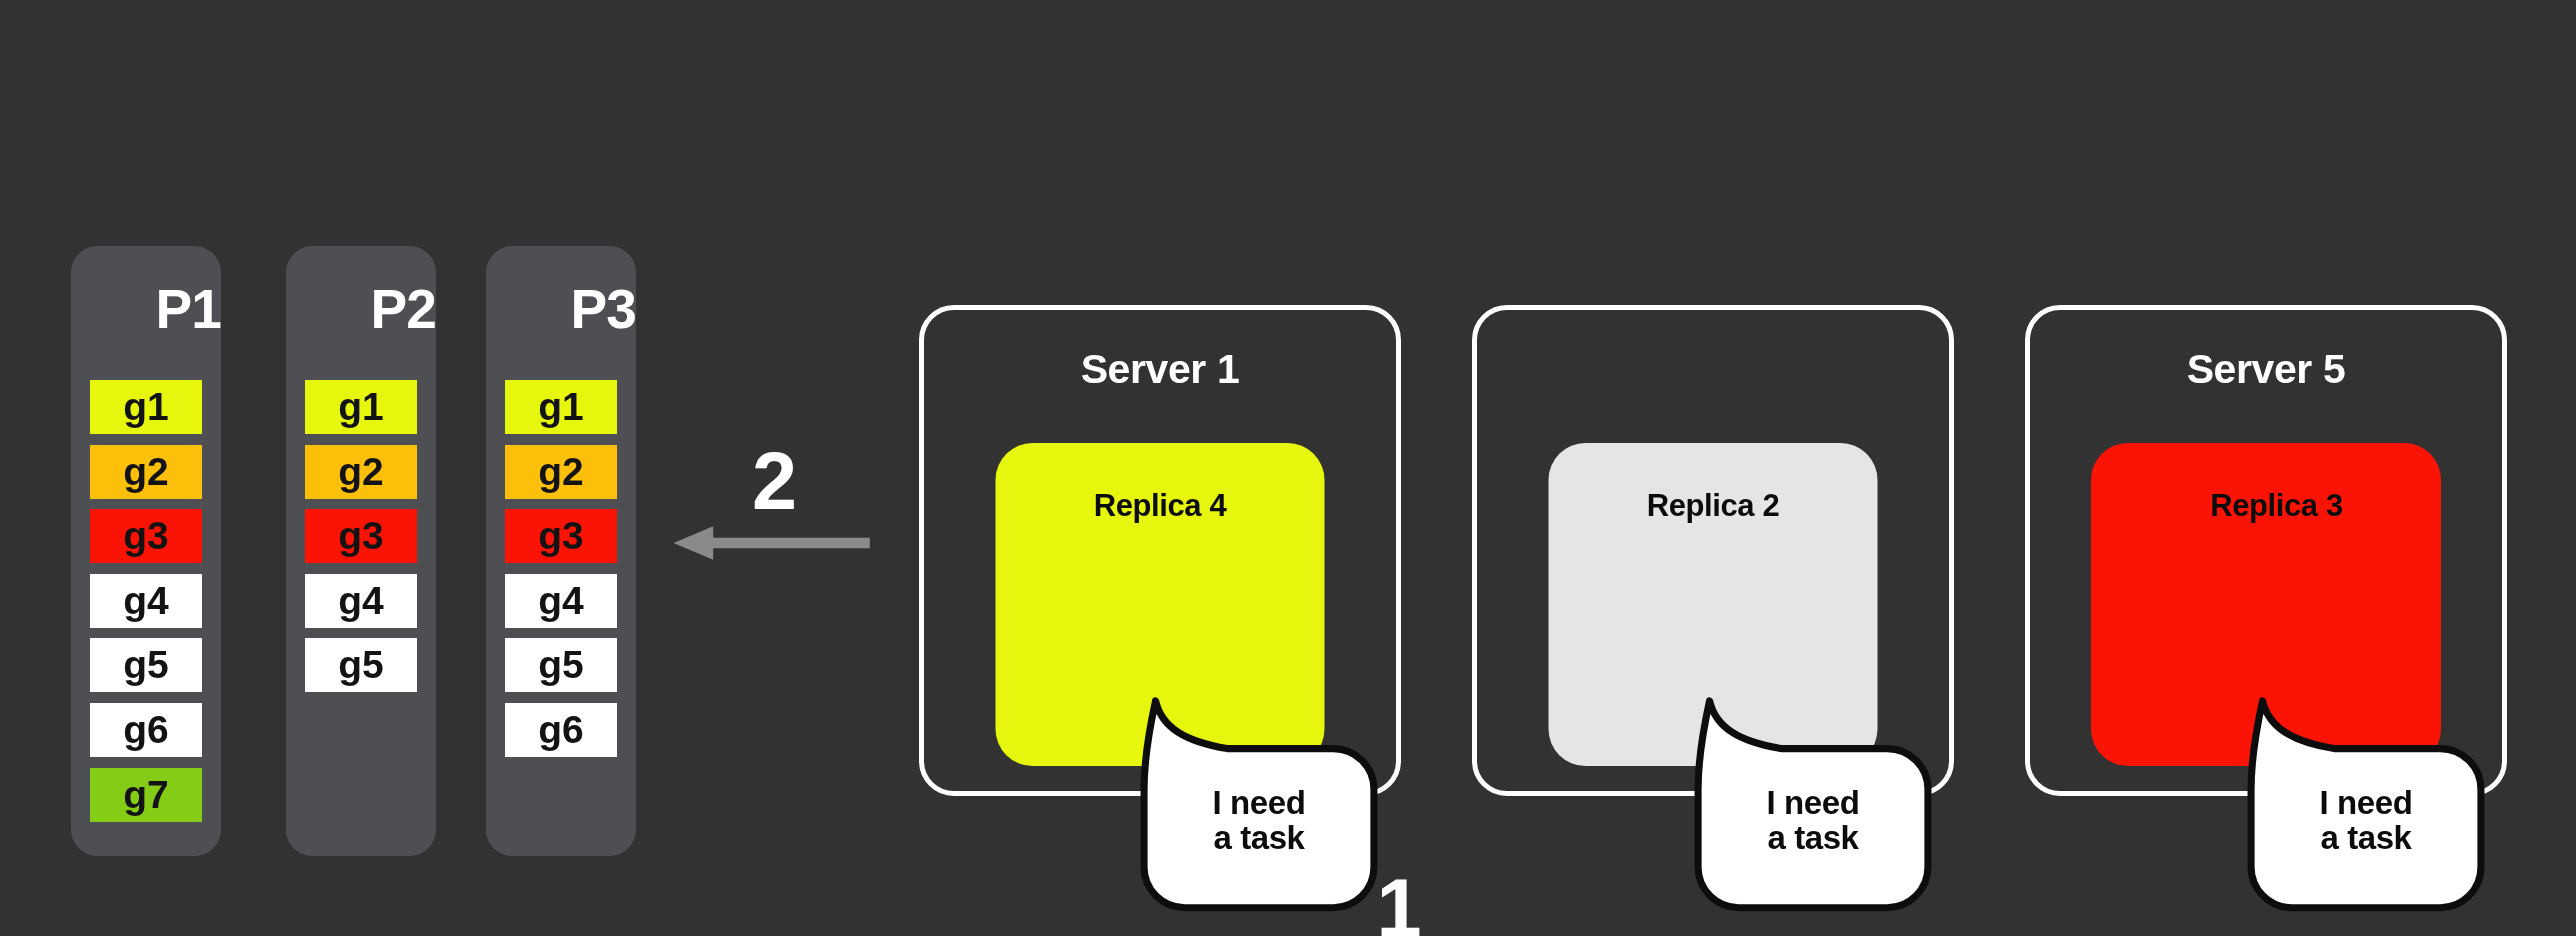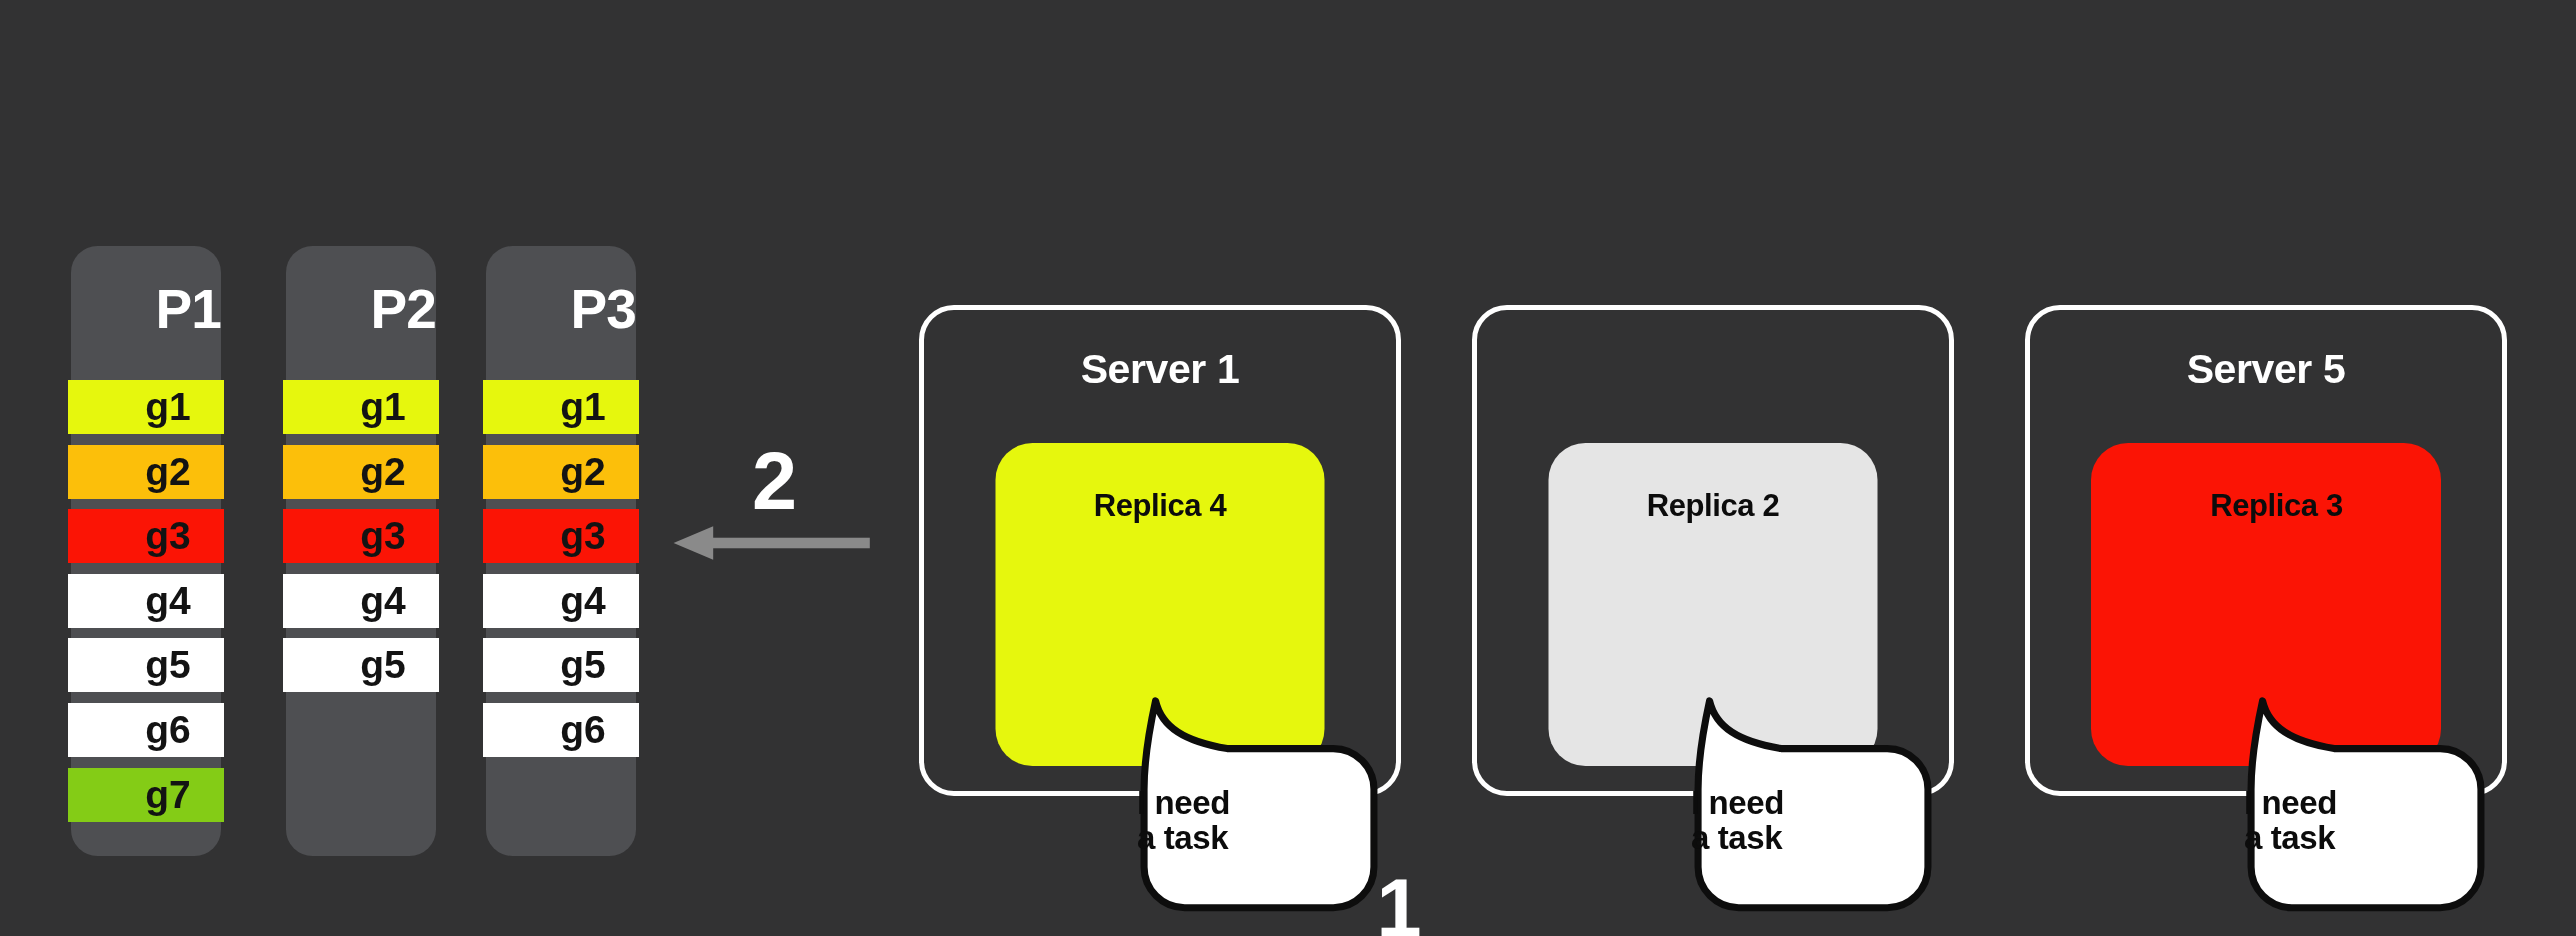--- a/index.html
+++ b/index.html
@@ -23,21 +23,20 @@
     letter-spacing:-0.9px;
   }
   .task-list{
     margin-top:42px;display:flex;flex-direction:column;
     align-items:center;gap:10.6px;
   }
   .task-cell{
     width:112px;height:54px;line-height:54px;
     text-align:center;font-size:39px;font-weight:700;color:#131313;
     background:#ffffff;
-    padding-left:44px;
   }
 
   
   .server{
     position:absolute;top:305px;width:482px;height:491px;
     border:5.3px solid #ffffff;border-radius:35px;
     box-sizing:border-box;
   }
   .server-title{
     margin-top:37px;height:44px;line-height:44px;
@@ -59,21 +58,21 @@
     position:absolute;top:692px;width:244px;height:229px;z-index:5;
   }
   .bubble svg{position:absolute;left:0;top:0;}
   .bubble-path{
     fill:var(--bubble_fill,#ffffff);
     stroke:var(--bubble_border,#0d0d0d);
     stroke-width:8;stroke-linejoin:round;
   }
   .bubble-text{
     position:absolute;left:0;top:93px;width:244px;
-    text-align:left;font-size:33px;line-height:35px;
+    text-align:center;font-size:33px;line-height:35px;
     font-weight:700;color:#0c0c0c;letter-spacing:-0.4px;
   }
 
   
   .step-number{
     position:absolute;text-align:center;
     font-size:81px;line-height:81px;font-weight:700;color:#ffffff;
   }
   #step-2{left:704px;top:441px;width:141px;}
   #step-1{left:1355px;top:868px;width:88px;}

